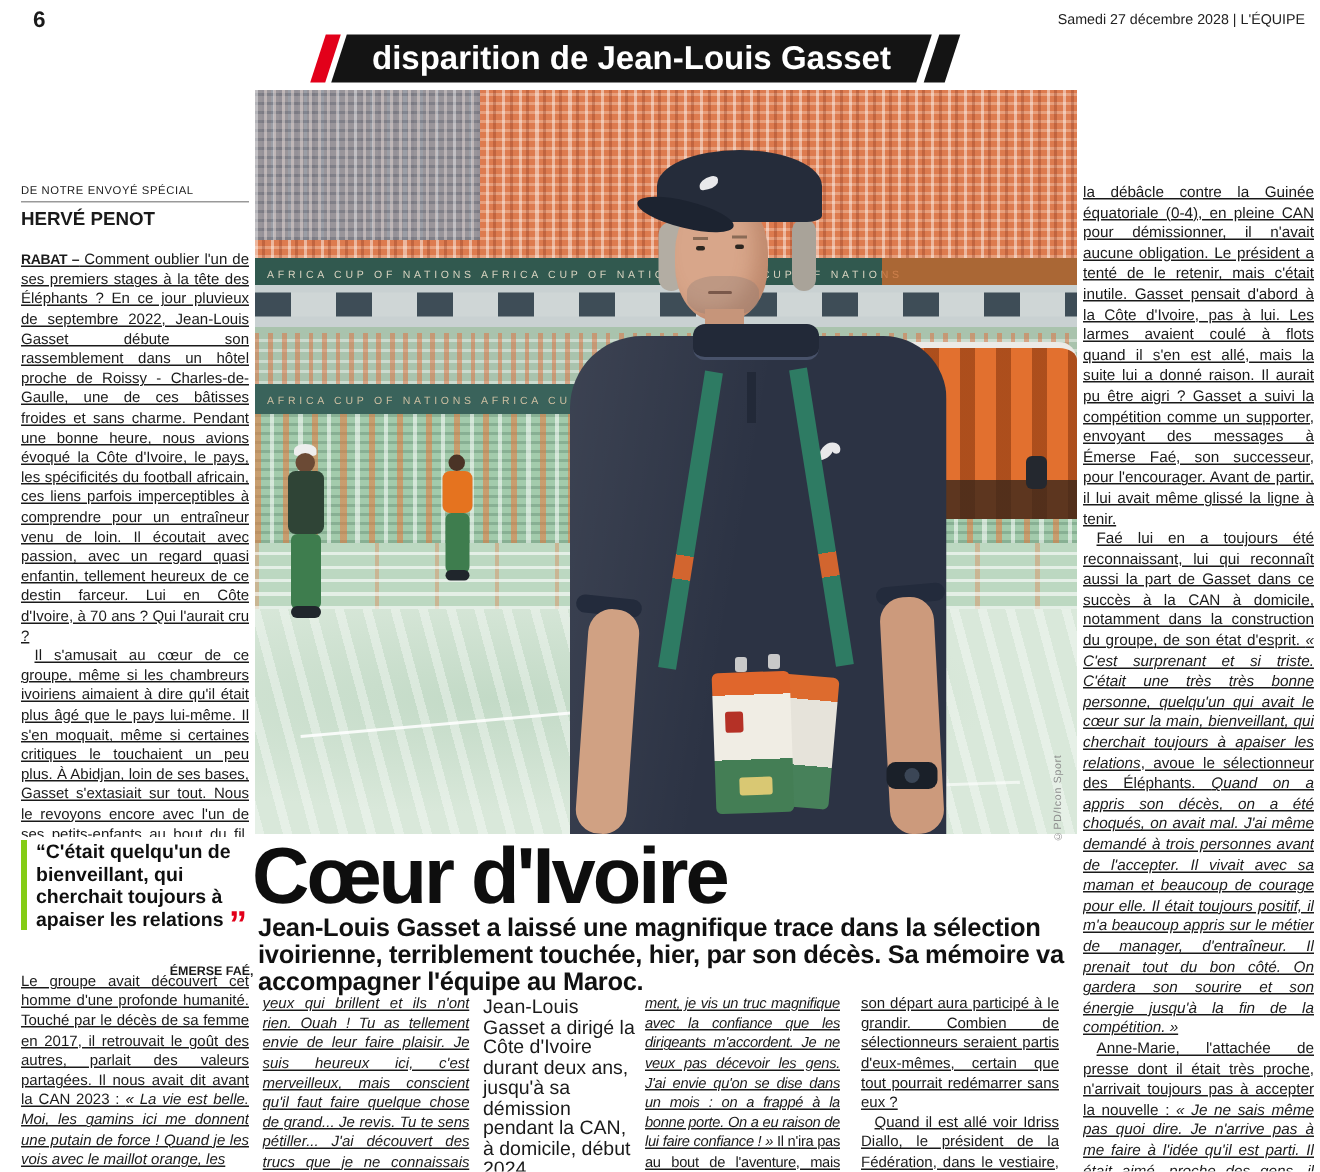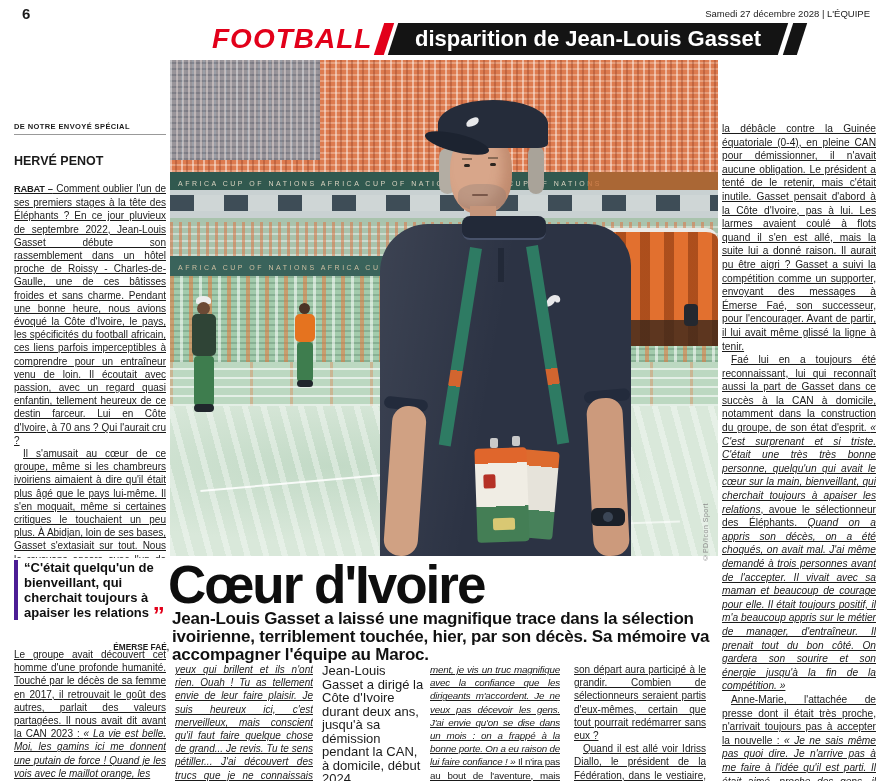--- a/index.html
+++ b/index.html
@@ -107,50 +107,49 @@
 
   .credit{position:absolute;left:702px;top:503px;writing-mode:vertical-rl;transform:rotate(180deg);
           font-size:7px;color:#8d8d8d;letter-spacing:.5px;}
 
   
   .headline{position:absolute;left:168px;top:554px;font-size:53px;font-weight:bold;letter-spacing:-2px;color:#0e0e0e;}
   .subhead{position:absolute;left:172px;top:610px;width:562px;font-size:17px;font-weight:bold;
            line-height:18px;letter-spacing:-.2px;color:#111;}
 
   
-  .kicker{font-size:7.5px;font-weight:bold;letter-spacing:.4px;border-bottom:1px solid #999;
-          padding-bottom:3px;margin-bottom:19px;}
+  .kicker{font-size:7.5px;font-weight:normal;letter-spacing:.4px;border-bottom:1px solid #999;
+          padding-bottom:3px;margin-bottom:4px;}
   .author{font-size:12.5px;font-weight:bold;margin-bottom:14px;}
   .body{font-size:10px;line-height:13.2px;text-align:justify;margin:0;text-decoration:underline;}
   .lead{font-weight:bold;font-size:9.3px;letter-spacing:-.2px;}
   .it{font-style:italic;}
   .indent{text-indent:9px;}
   .colA{position:absolute;left:14px;top:122px;width:152px;height:436px;overflow:hidden;}
   .colB{position:absolute;left:14px;top:648px;width:152px;height:133px;overflow:hidden;}
   .quote{position:absolute;left:14px;top:560px;width:155px;}
-  .quote-inner{border-left:4px solid #4c1d95;padding-left:6px;font-size:13px;font-weight:bold;line-height:15px;color:#0f0f0f;}
+  .quote-inner{border-left:4px solid #84cc16;padding-left:6px;font-size:13px;font-weight:bold;line-height:15px;color:#0f0f0f;}
   .quote-close{color:#e2001a;font-size:24px;font-weight:bold;line-height:0;vertical-align:-7px;letter-spacing:-2px;}
   .quote-attr{text-align:right;font-size:8.3px;font-weight:bold;line-height:10px;margin-top:22px;}
   .col2{position:absolute;left:175px;top:663px;width:138px;height:118px;overflow:hidden;}
   .capblock{position:absolute;left:322px;top:664px;width:102px;}
   .caption{font-size:13px;font-weight:normal;line-height:13.5px;margin:0;}
   .col3{position:absolute;left:430px;top:663px;width:130px;height:118px;overflow:hidden;}
   .col3 .body{font-size:9.8px;letter-spacing:-.2px;}
   .col4{position:absolute;left:574px;top:663px;width:132px;height:118px;overflow:hidden;}
   .rightcol{position:absolute;left:722px;top:122px;width:154px;height:659px;overflow:hidden;}
   .rightcol .body{font-size:10.2px;line-height:13.6px;}
 </style>
 </head>
 <body>
 
 <div class="pagenum" data-name="page-number">6</div>
 <div class="dateline" data-name="date-masthead">Samedi 27 décembre 2028 | L'ÉQUIPE</div>
 
 <div class="banner" data-name="section-banner">
-  <span class="football" data-name="section-label">FOOTBALL</span>
   <span class="redslash" data-name="red-slash-decoration"></span>
   <span class="blackbox" data-name="banner-title-box"><span data-name="banner-title">disparition de Jean-Louis Gasset</span></span>
   <span class="bannertip" data-name="banner-tip-decoration"></span>
 </div>
 
 <div class="photo" data-name="main-photo">
   <div class="band b-crowdtop" data-name="stadium-upper-tier"></div>
   <div class="b-graycrowd" data-name="stadium-upper-tier-shadow"></div>
   <div class="band b-ad1" data-name="stadium-ad-board-1"><span data-name="ad-board-text">AFRICA CUP OF NATIONS   AFRICA CUP OF NATIONS   AFRICA CUP OF NATIONS</span></div>
   <div class="band b-tier2" data-name="stadium-mid-tier">

